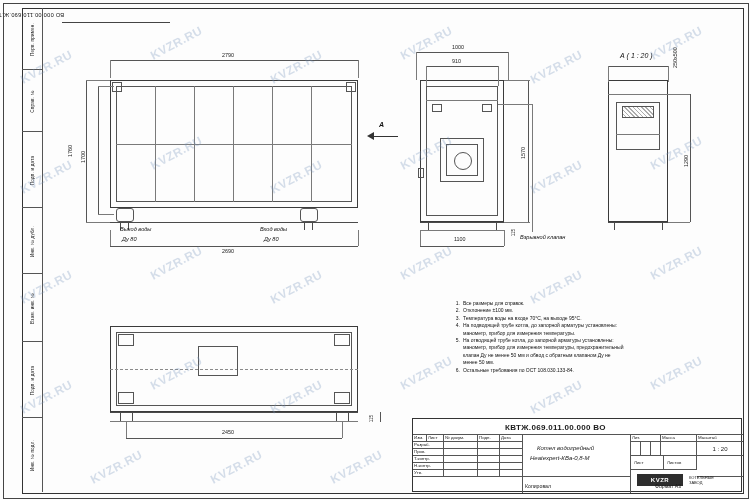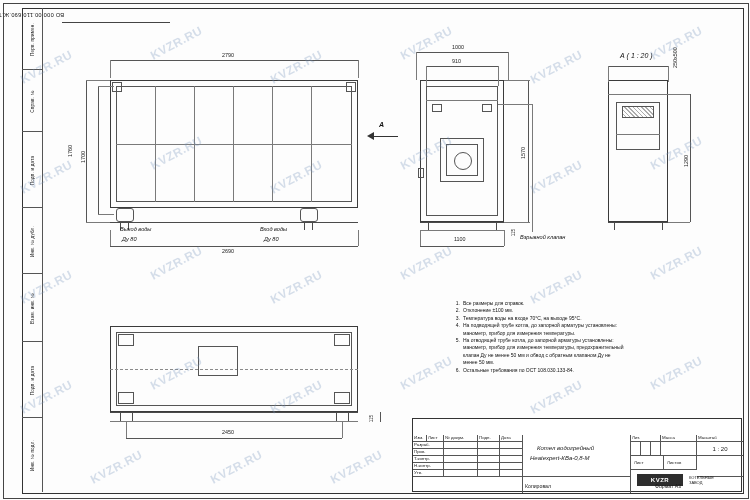--- a/index.html
+++ b/index.html
@@ -261,20 +261,23 @@
       <div style="position:relative;height:7.4px;">
           <span class="num" style="left:0;top:0;">6.</span>
           <span class="txt" style="top:0;">Остальные требования по ОСТ 108.030.133-84.</span>
         </div>
     </div>
 
   </div>
 
   <div class="tb">
 
+    <div class="c nb" style="left:0;top:0;width:330px;height:16px;border-right:none;">
+      <div class="big" style="left:92px;top:4px;">КВТЖ.069.011.00.000 ВО</div>
+    </div>
 
     <div class="c" style="left:0;top:16px;width:14px;height:7px;">Изм.</div>
     <div class="c" style="left:14px;top:16px;width:17px;height:7px;">Лист</div>
     <div class="c" style="left:31px;top:16px;width:34px;height:7px;">№ докум.</div>
     <div class="c" style="left:65px;top:16px;width:22px;height:7px;">Подп.</div>
     <div class="c" style="left:87px;top:16px;width:23px;height:7px;">Дата</div>
 
     <div class="c" style="left:0;top:23px;width:31px;height:7px;">Разраб.</div>
     <div class="c" style="left:31px;top:23px;width:34px;height:7px;"></div>
     <div class="c" style="left:65px;top:23px;width:22px;height:7px;"></div>

